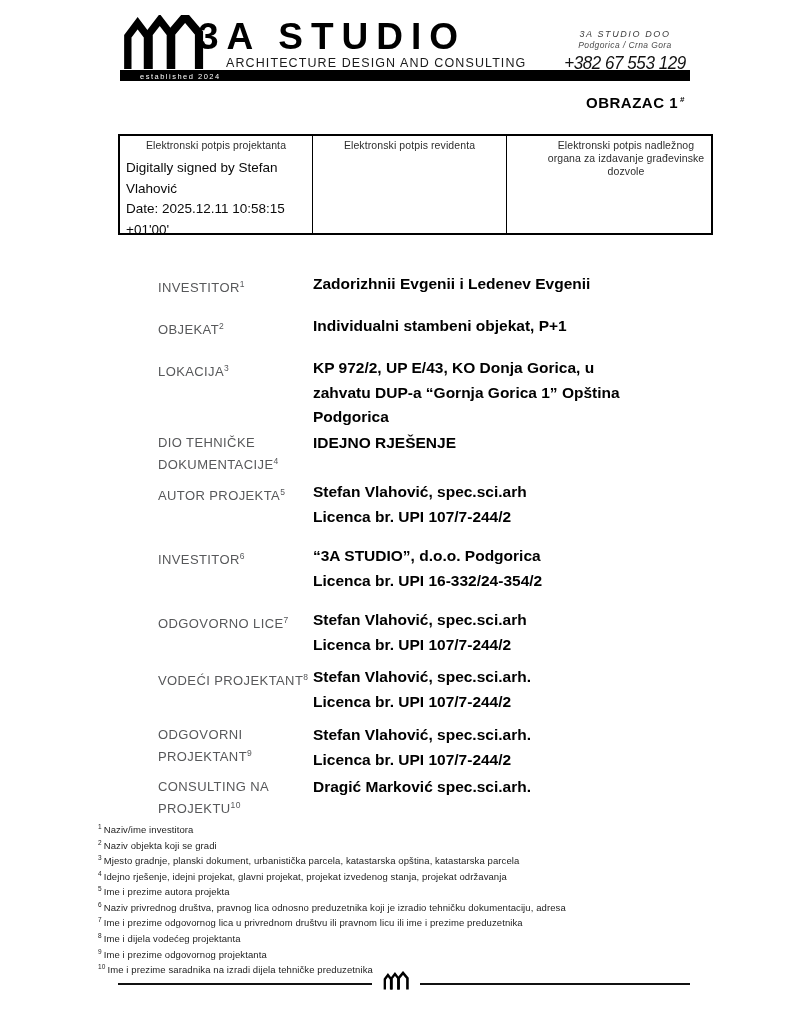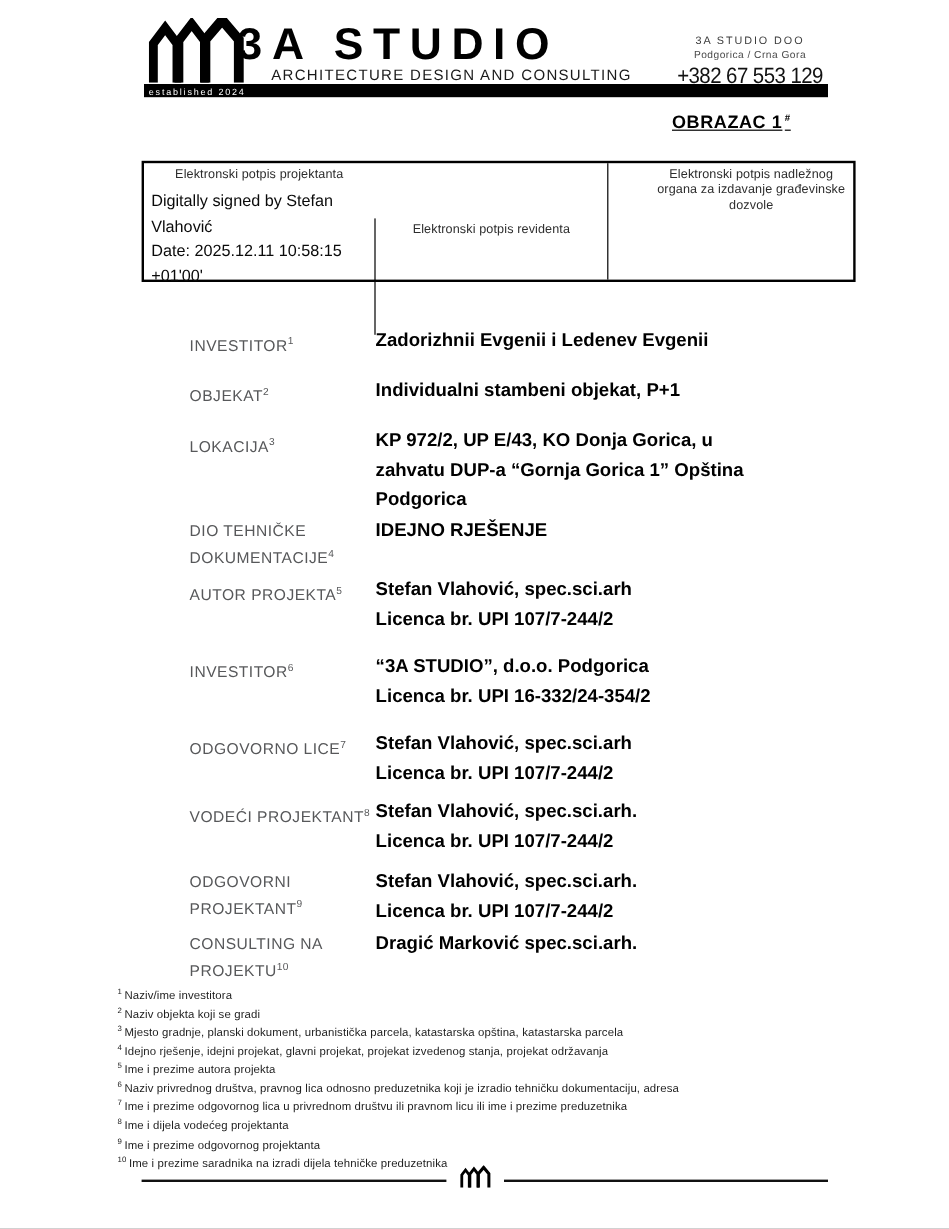--- a/index.html
+++ b/index.html
@@ -22,45 +22,45 @@
   }
   .brand-tagline {
     position: absolute; left: 201px; top: 56px;
     font-size: 12.5px; letter-spacing: 1.1px; color: #1a1a1a; white-space: nowrap; margin-left: 25px;
   }
   .brand-bar {
     position: absolute; left: 120px; top: 70px; width: 570px; height: 11px;
     background: #000;
   }
   .brand-bar .est {
-    position: absolute; left: 4px; top: 1.5px;
+    position: absolute; left: 20px; top: 1.5px;
     color: #fff; font-size: 7.5px; letter-spacing: 1.5px;
   }
   .contact {
-    position: absolute; left: 558px; top: 29px; width: 134px; text-align: center;
+    position: absolute; left: 558px; top: 29px; width: 134px; text-align: center; font-style: italic;
   }
   .contact .company { font-size: 9px; letter-spacing: 1.6px; color: #3c3c3c; white-space: nowrap; }
   .contact .location { font-size: 8.5px; letter-spacing: 0.4px; color: #4a4a4a; margin-top: 1px; }
   .contact .phone { font-size: 18.5px; letter-spacing: -0.5px; color: #111; margin-top: 2px; white-space: nowrap; transform: scaleX(0.92); transform-origin: center; }
   
   .form-title {
-    position: absolute; left: 560px; top: 94px; width: 125px; text-align: left;
-    font-size: 15px; font-weight: bold; letter-spacing: 0.5px; white-space: nowrap; text-decoration: underline;
+    position: absolute; left: 560px; top: 94px; width: 125px; text-align: right;
+    font-size: 15px; font-weight: bold; letter-spacing: 0.5px; white-space: nowrap;
   }
   .form-title sup { font-size: 8px; vertical-align: super; margin-left: 2px; }
   
   .sig-table {
     position: absolute; left: 118px; top: 134px; width: 595px; height: 101px;
     display: flex;
     border: 2px solid #000;
   }
   .sig-cell { position: relative; height: 100%; }
   .sig-cell + .sig-cell { border-left: 1.5px solid #000; }
   .sig-cell.c1 { width: 192px; }
-  .sig-cell.c2 { width: 194px; margin-top: 46px; }
+  .sig-cell.c2 { width: 194px; }
   .sig-cell.c3 { flex: 1; padding-left: 34px; }
   .sig-head {
     padding: 3px 6px 0 6px;
     font-size: 10.5px; color: #2d2d2d; text-align: center; line-height: 13px;
     letter-spacing: 0.1px;
   }
   .sig-content {
     padding: 6px 6px 0 6px;
     font-size: 13.5px; line-height: 20.5px; color: #0a0a0a;
     white-space: pre-line;

